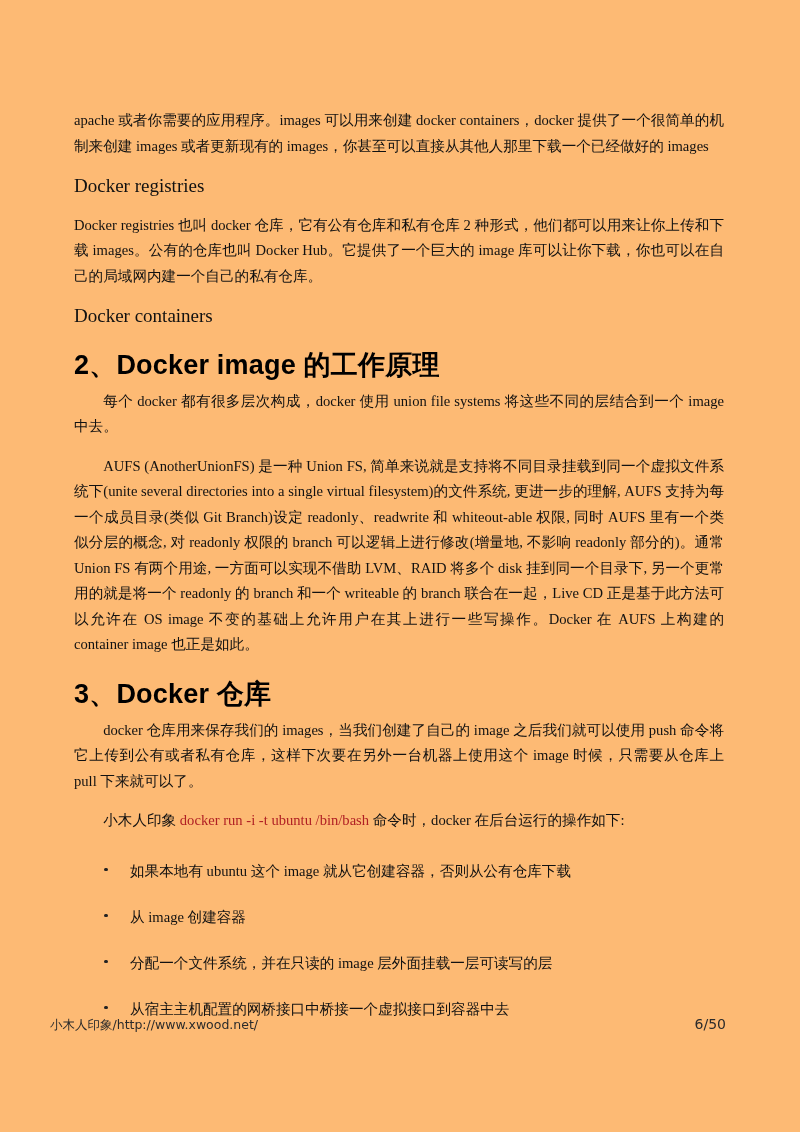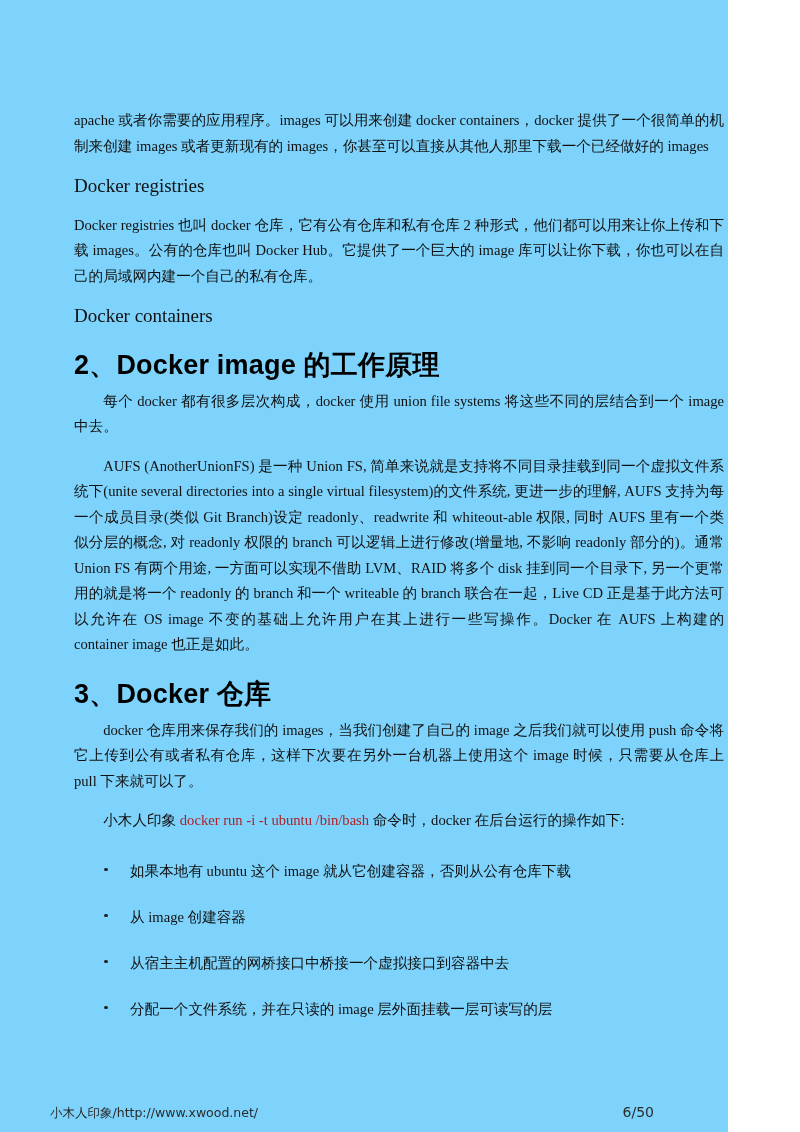--- a/index.html
+++ b/index.html
@@ -2,23 +2,23 @@
 <html><head>
 <meta charset="utf-8">
 <style>
   html, body {
     margin: 0;
     padding: 0;
     background: #ffffff;
   }
   .page {
     position: relative;
-    width: 728px;
+    width: 800px;
     height: 1132px;
-    background: #7dd3fc;
+    background: #fdba74;
     overflow: hidden;
     font-family: "Liberation Serif", "DejaVu Serif", serif;
     color: #1a1a1a;
   }
   .content {
     position: absolute;
     left: 74px;
     top: 108px;
     width: 650px;
   }
@@ -75,21 +75,21 @@
     top: 8px;
     width: 3.5px;
     height: 3.5px;
     background: #222222;
     border-radius: 50%;
   }
   .footer {
     position: absolute;
     left: 50px;
     right: 74px;
-    top: 1104px;
+    top: 1016px;
     display: flex;
     justify-content: space-between;
     align-items: baseline;
     font-family: "DejaVu Sans", "Liberation Sans", sans-serif;
     font-size: 12.5px;
     color: #2b2b2b;
   }
   .footer .pageno {
     font-family: "DejaVu Sans", "Liberation Sans", sans-serif;
     font-size: 14px;
@@ -120,22 +120,22 @@
     <h2 class="section-heading">3、Docker 仓库</h2>
 
     <p class="body-text indent">docker 仓库用来保存我们的 images，当我们创建了自己的 image 之后我们就可以使用 push 命令将它上传到公有或者私有仓库，这样下次要在另外一台机器上使用这个 image 时候，只需要从仓库上 pull 下来就可以了。</p>
 
 
     <p class="body-text indent"><span>小木人印象 </span><span class="cmd">docker run -i -t ubuntu /bin/bash</span><span> 命令时，docker 在后台运行的操作如下:</span></p>
 
     <ul class="bullets">
       <li><span class="dot"></span><span>如果本地有 ubuntu 这个 image 就从它创建容器，否则从公有仓库下载</span></li>
       <li><span class="dot"></span><span>从 image 创建容器</span></li>
+      <li><span class="dot"></span><span>分配一个文件系统，并在只读的 image 层外面挂载一层可读写的层</span></li>
       <li><span class="dot"></span><span>从宿主主机配置的网桥接口中桥接一个虚拟接口到容器中去</span></li>
-      <li><span class="dot"></span><span>分配一个文件系统，并在只读的 image 层外面挂载一层可读写的层</span></li>
     </ul>
 
   </div>
 
   <div class="footer">
     <span>小木人印象/http://www.xwood.net/</span>
     <span class="pageno">6/50</span>
   </div>
 
 </div>

